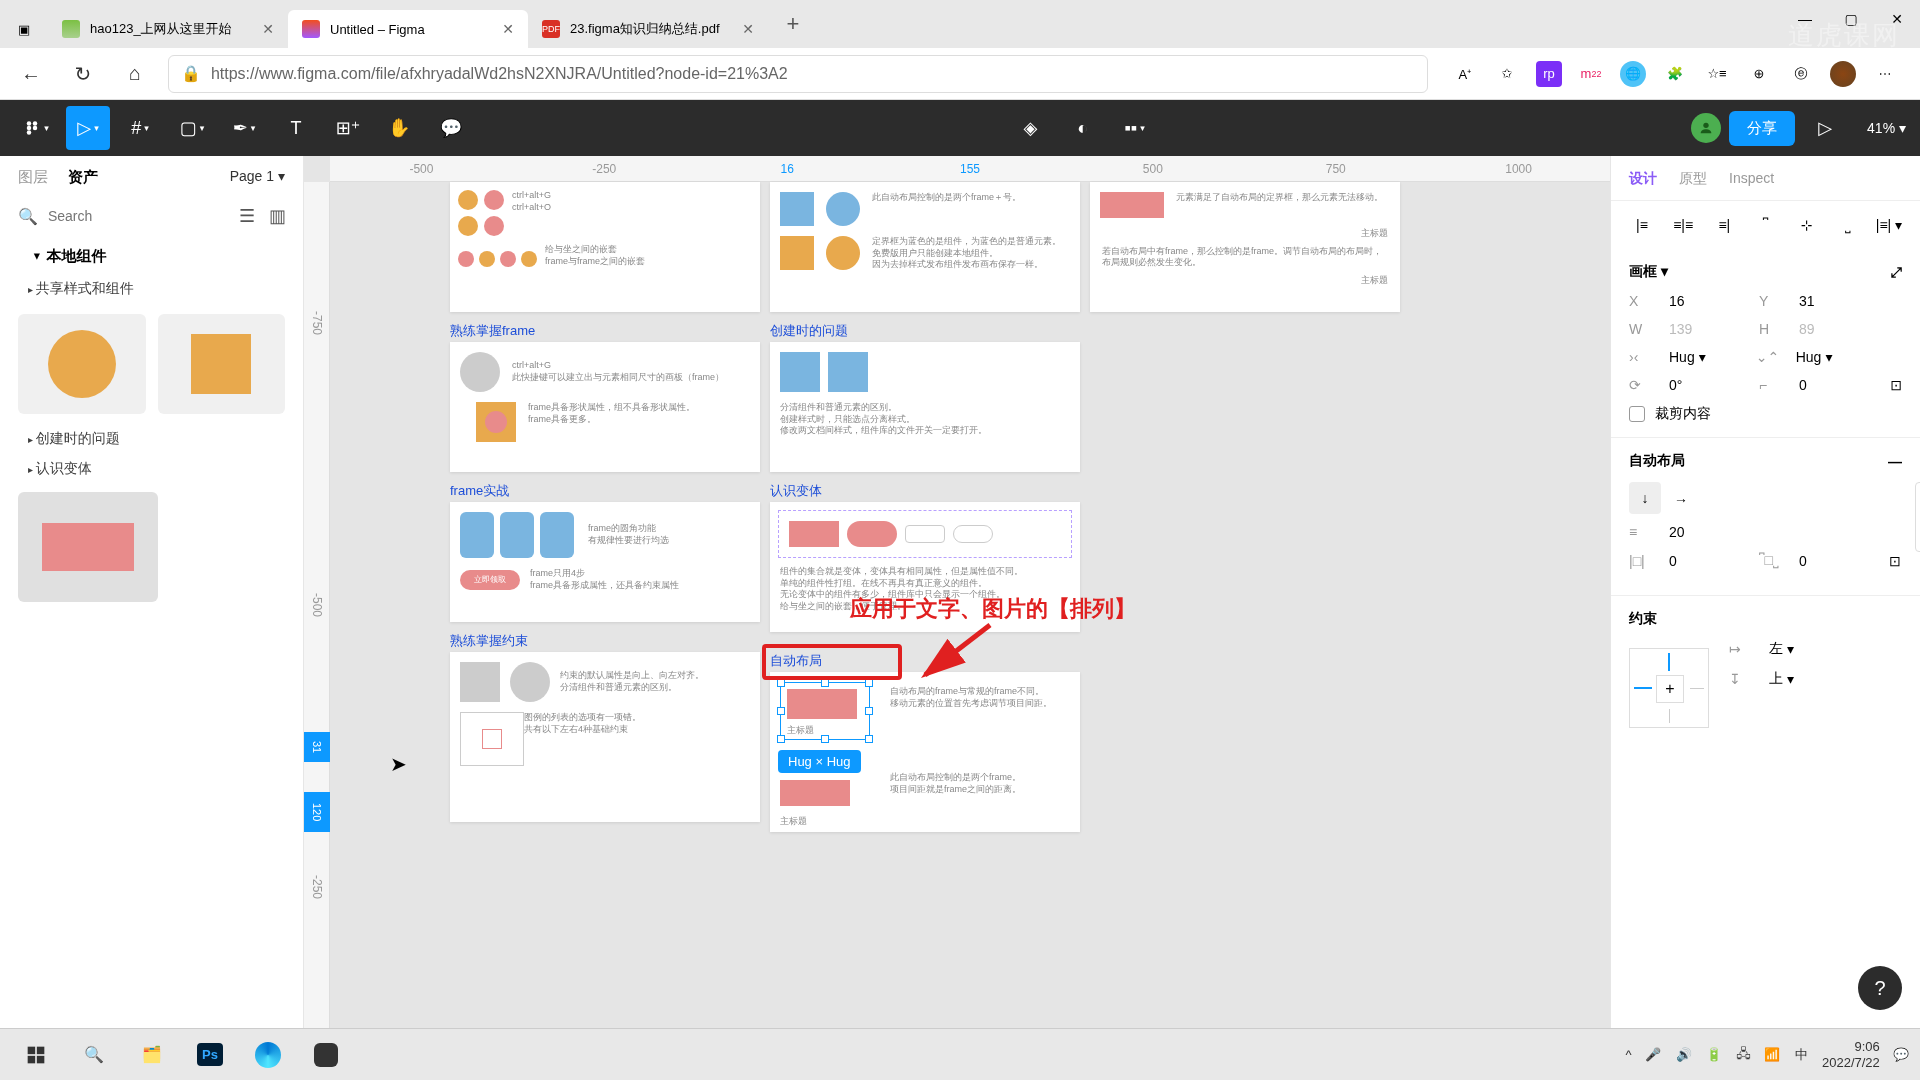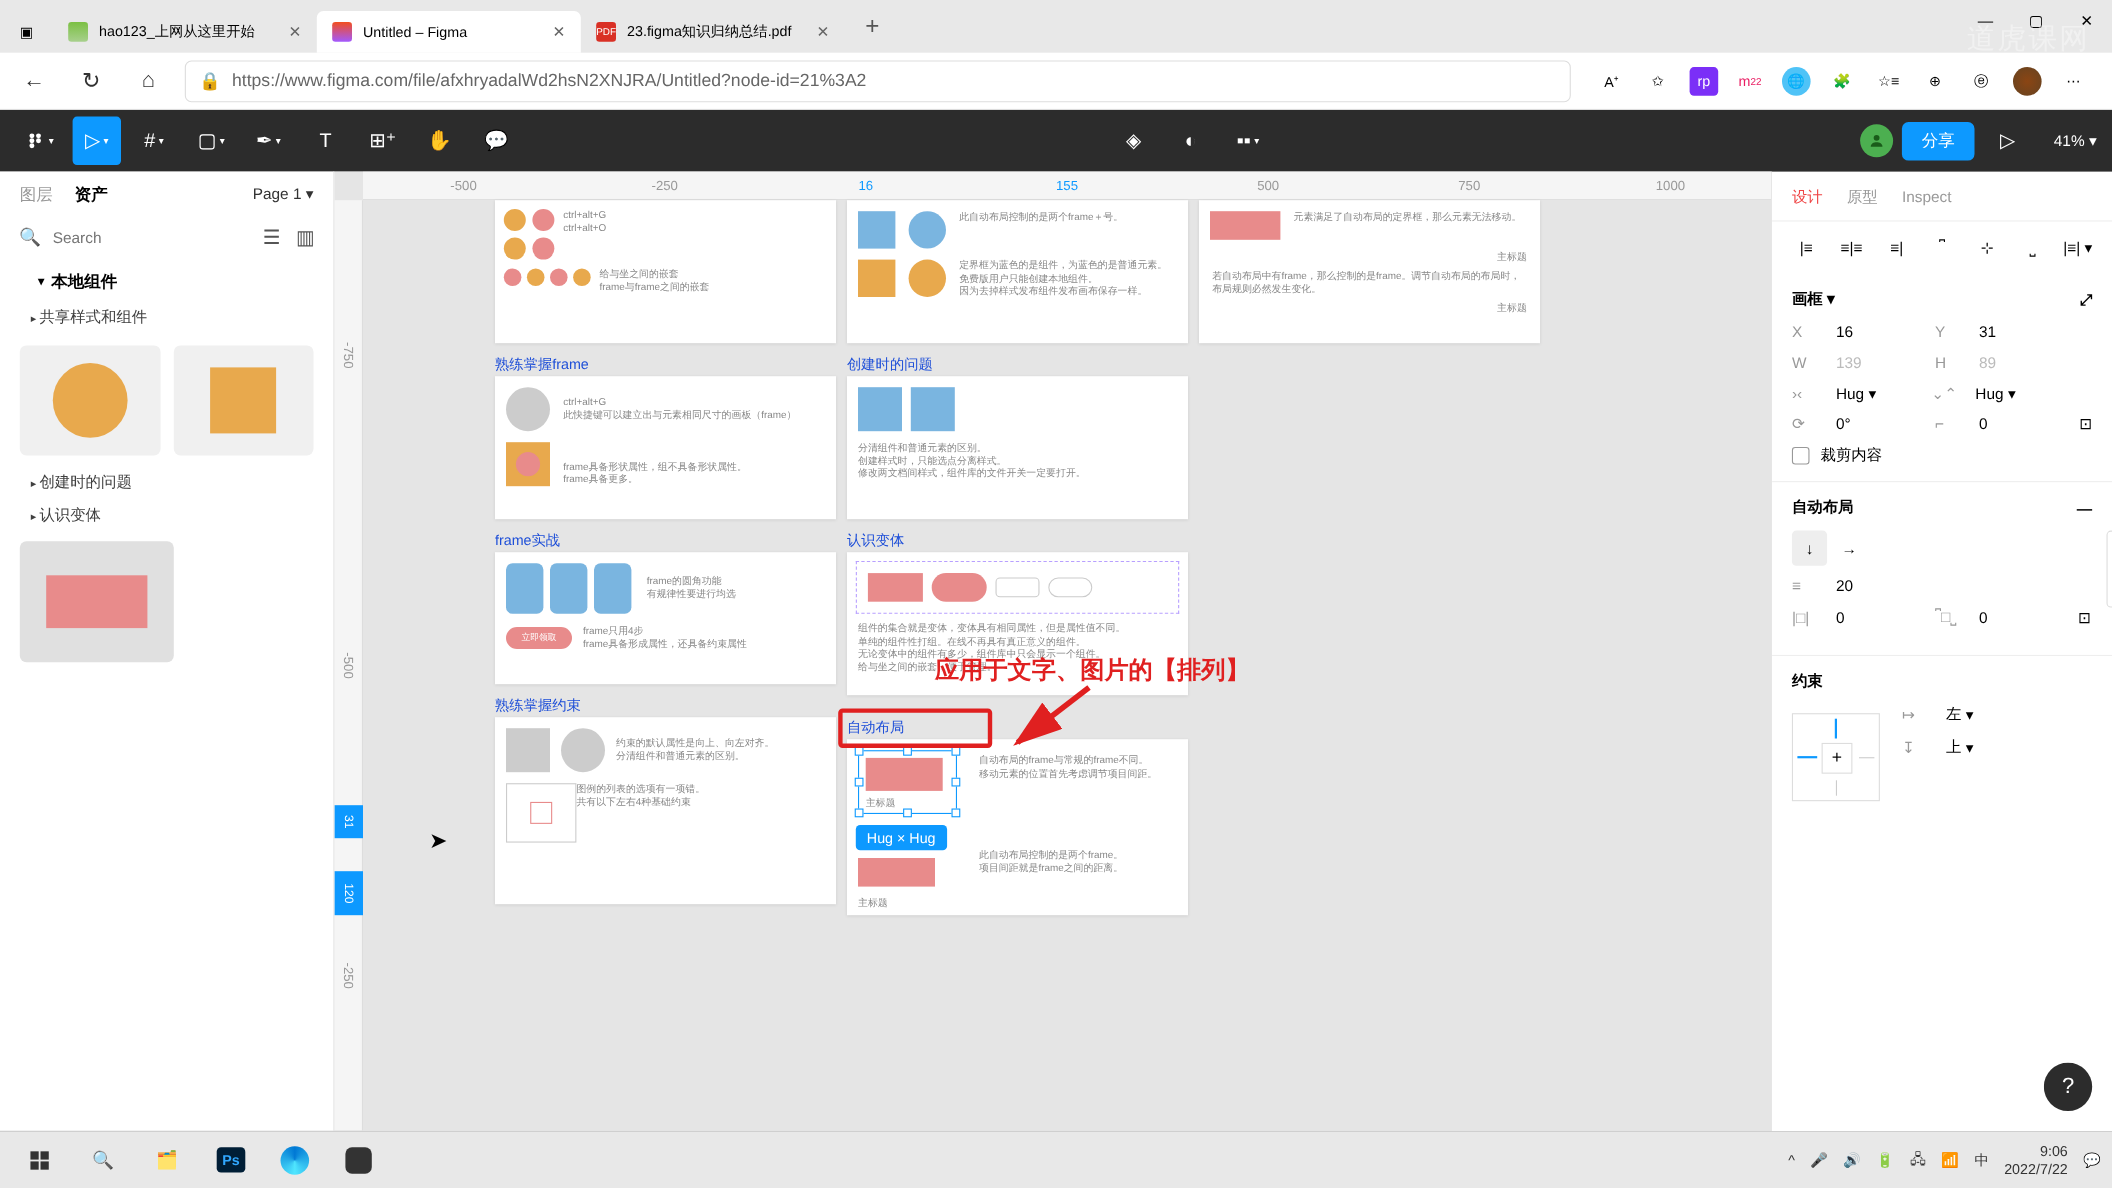--- a/index.html
+++ b/index.html
@@ -65,21 +65,21 @@
 .annotation{position:absolute;color:#e02020;font-size:22px;font-weight:600}
 .red-box{position:absolute;border:4px solid #e02020;border-radius:4px}
 .cursor-arrow{position:absolute;font-size:20px;color:#000}
 .selection{border:1px solid #0d99ff}
 .sel-handle{width:8px;height:8px;background:#fff;border:1px solid #0d99ff;position:absolute}
 .size-badge{position:absolute;background:#0d99ff;color:#fff;font-size:13px;padding:4px 10px;border-radius:4px}
 
 .right-panel{width:310px;background:#fff;border-left:1px solid #e6e6e6;overflow-y:auto;font-size:14px}
 .rp-tabs{display:flex;gap:22px;padding:14px 18px 12px;border-bottom:1px solid #eee}
 .rp-tab{color:#999;cursor:pointer}
-.rp-tab.active{color:#ef4444;font-weight:400}
+.rp-tab.active{color:#8b5cf6;font-weight:700}
 .align-row{display:flex;padding:12px 16px;gap:8px;justify-content:space-between}
 .align-btn{width:30px;height:24px;display:flex;align-items:center;justify-content:center;cursor:pointer}
 .rp-section{padding:14px 18px;border-bottom:1px solid #eee}
 .rp-sh{display:flex;align-items:flex-end;justify-content:space-between;font-weight:600;margin-bottom:12px}
 .prop-row{display:flex;gap:20px;margin-bottom:12px;align-items:center}
 .prop-label{color:#999;width:20px}
 .prop-val{width:70px}
 .hug-sel{display:flex;align-items:center;gap:4px}
 .checkbox-row{display:flex;align-items:center;gap:10px;margin-top:8px}
 .al-dir{display:flex;gap:4px}
@@ -256,21 +256,21 @@
             <div style="display:flex;gap:6px">
                 <span class="mini-circle" style="width:20px;height:20px;background:#e8a94d"></span>
                 <span class="mini-circle" style="width:20px;height:20px;background:#e88b8b"></span>
               </div>
           </div>
           <div class="tiny-text">
               <div>ctrl+alt+G</div>
               <div>ctrl+alt+O</div>
             </div>
         </div>
-        <div style="padding:0 8px 8px;display:flex;gap:8px;align-items:flex-start">
+        <div style="padding:0 8px 8px;display:flex;gap:8px;align-items:flex-end">
           <div style="display:flex;gap:5px">
               <span class="mini-circle" style="width:16px;height:16px;background:#e88b8b"></span>
               <span class="mini-circle" style="width:16px;height:16px;background:#e8a94d"></span>
               <span class="mini-circle" style="width:16px;height:16px;background:#e88b8b"></span>
               <span class="mini-circle" style="width:16px;height:16px;background:#e8a94d"></span>
             </div>
           <div class="tiny-text">
               <div>给与坐之间的嵌套</div>
               <div>frame与frame之间的嵌套</div>
             </div>
@@ -306,21 +306,21 @@
 
       <div class="frame" style="left:120px;top:160px;width:310px;height:130px">
         <div class="frame-title">熟练掌握frame</div>
         <div style="padding:10px;display:flex;gap:12px;align-items:center">
           <span class="mini-circle" style="width:40px;height:40px;background:#ccc"></span>
           <div class="tiny-text">
               <div>ctrl+alt+G</div>
               <div>此快捷键可以建立出与元素相同尺寸的画板（frame）</div>
             </div>
         </div>
-        <div style="padding:0 10px 10px;display:flex;gap:12px;align-items:flex-end">
+        <div style="padding:0 26px 10px;display:flex;gap:12px;align-items:flex-start">
           <span class="mini-rect" style="width:40px;height:40px;background:#e8a94d;display:flex;align-items:center;justify-content:center">
               <span class="mini-circle" style="width:22px;height:22px;background:#e88b8b"></span>
             </span>
           <div class="tiny-text">
               <div>frame具备形状属性，组不具备形状属性。</div>
               <div>frame具备更多。</div>
             </div>
         </div>
       </div>
 

